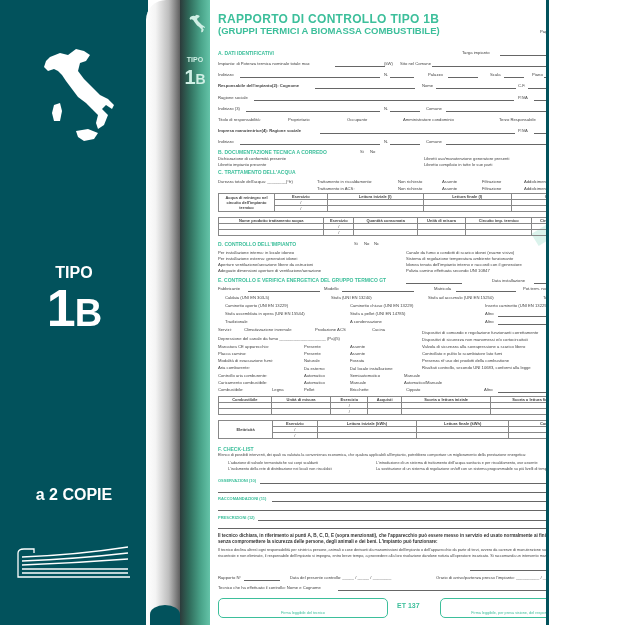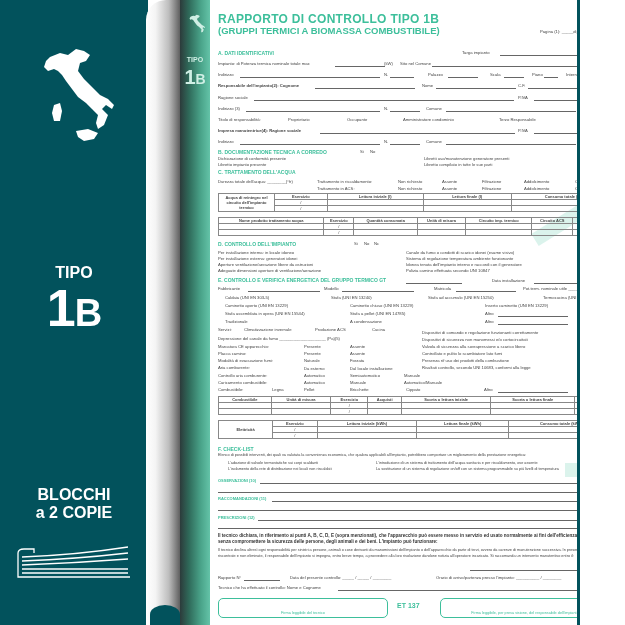--- a/index.html
+++ b/index.html
@@ -17,21 +17,21 @@
 .cover .pages{position:absolute;left:16px;top:545px;width:116px;height:36px}
 
 .curl{position:absolute;left:146px;top:0;width:38px;height:625px;background:linear-gradient(90deg,#ffffff 0%,#f4f4f4 25%,#bdbdbd 60%,#6d6d6d 85%,#3d3d3d 100%);border-top-left-radius:20px 20px}
 .curl-bottom{position:absolute;left:150px;top:605px;width:30px;height:20px;background:#02525c;border-top-left-radius:16px 10px;border-top-right-radius:16px 10px}
 .spine{position:absolute;left:180px;top:0;width:30px;height:625px;background:linear-gradient(90deg,#2c3b3b 0%,#2f6a5a 30%,#4aa48a 70%,#64c3a8 100%)}
 .spine .smap{position:absolute;left:6px;top:12px;width:20px;height:26px}
 .spine .stipo{position:absolute;left:0;top:56px;width:30px;text-align:center;font-size:7px;font-weight:bold;color:#d0efe5}
 .spine .s1b{position:absolute;left:0;top:66px;width:30px;text-align:center;font-size:20px;font-weight:bold;color:#d0efe5}
 .spine .s1b .b{font-size:14px}
 
-.page{position:absolute;left:210px;top:0;width:370px;height:625px;background:#fff;overflow:hidden}
+.page{position:absolute;left:210px;top:0;width:339px;height:625px;background:#fff;overflow:hidden}
 .rborder{position:absolute;right:0;top:0;width:3px;height:625px;background:#02525c}
 .wm{position:absolute;left:285px;top:180px;width:160px;height:440px;opacity:.18}
 .t{position:absolute;font-size:4.2px;line-height:5px;color:#444;white-space:nowrap}
 .b{font-weight:bold}
 .title1{position:absolute;left:8px;top:12px;font-size:12px;font-weight:bold;color:#3dbf9b;letter-spacing:.3px}
 .title2{position:absolute;left:8px;top:25px;font-size:9.5px;font-weight:bold;color:#3dbf9b}
 .sec{position:absolute;font-size:5px;font-weight:bold;color:#3dbf9b;white-space:nowrap}
 .line{position:absolute;height:0;border-bottom:.6px solid #666}
 table.tbl{position:absolute;border-collapse:collapse;font-size:4px;color:#444}
 table.tbl td{border:.5px solid #888;text-align:center;height:6px;padding:0}
@@ -47,21 +47,20 @@
 
   <div class="cover">
     <svg class="map" viewBox="0 0 90 100">
       <path fill="#fff" d="M22 12 L32 8 L40 10 L48 4 L56 6 L62 10 L58 16 L52 18 L50 26 L56 34 L64 42 L72 50 L80 54 L86 60 L84 64 L78 60 L74 64 L80 70 L76 80 L70 84 L68 78 L70 70 L64 64 L58 58 L50 52 L44 44 L38 36 L34 30 L30 26 L26 24 L20 26 L16 22 L18 16 Z"></path>
       <path fill="#fff" d="M26 60 L32 58 L34 66 L32 76 L26 76 L24 68 Z"></path>
       <path fill="#fff" d="M48 86 L60 84 L70 88 L66 94 L56 96 L50 92 Z"></path>
     </svg>
     <div class="tipo ct-tipo">TIPO</div>
     <div class="tipo ct-1b"><span>1</span><span class="b">B</span></div>
     <div class="tipo ct-bl">
-      <div>BLOCCHI</div>
       <div>a 2 COPIE</div>
     </div>
     <svg class="pages" viewBox="0 0 116 36">
       <g stroke="#fff" stroke-width="1.3" fill="none">
         <path d="M2 8 Q2 4 8 4 L18 4 L18 8"></path>
         <path d="M2 8 L2 32 L114 32"></path>
         <path d="M6 12 Q60 10 112 2"></path>
         <path d="M6 16 Q60 14 112 8"></path>
         <path d="M6 20 Q60 18 112 14"></path>
         <path d="M6 24 L112 24"></path>

